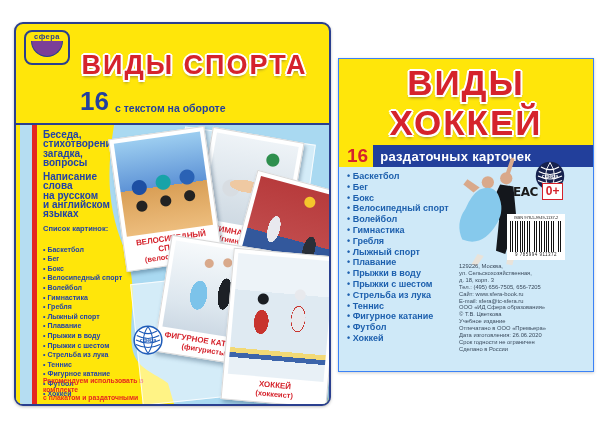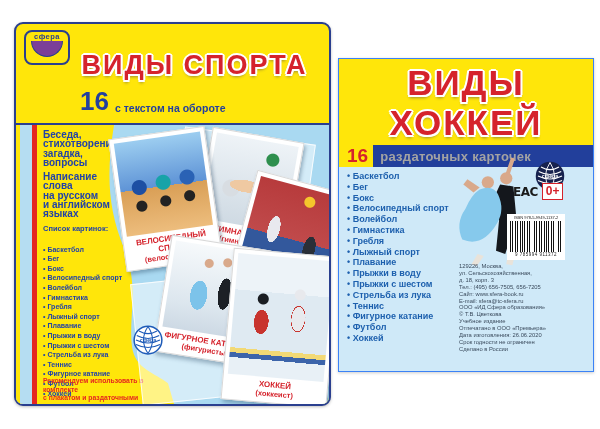--- a/index.html
+++ b/index.html
@@ -99,21 +99,21 @@
   .card-right { position:absolute; left:338px; top:58px; width:256px; height:314px;
     background:#cfe9f8; box-shadow:0 1px 3px rgba(0,0,0,.2); border:1px solid #3b82f6; overflow:hidden; }
   .rc-head { position:absolute; left:0; top:0; right:0; height:86px; background:#ffe60a; text-align:center; }
   .rc-title { font-size:35px; font-weight:bold; letter-spacing:2px; color:#d5232c; line-height:40px; padding-top:4px;
     text-shadow:-2px 0 0 #fff, 2px 0 0 #fff, 0 -2px 0 #fff, 0 2px 0 #fff,
       -1.5px -1.5px 0 #fff, 1.5px -1.5px 0 #fff, -1.5px 1.5px 0 #fff, 1.5px 1.5px 0 #fff,
       0 3px 3px rgba(40,40,90,.45); }
   .rc-banner { position:absolute; left:0; top:86px; right:0; height:22px; background:#223f9b; display:flex; align-items:center; }
   .rc-banner-count { background:#ffe60a; color:#d5232c; font-size:19px; font-weight:bold;
     height:100%; padding:0 5px 0 8px; display:flex; align-items:center; }
-  .rc-banner-text { color:#a3a3a3; font-size:13px; font-weight:bold; padding-left:7px; letter-spacing:.3px; }
+  .rc-banner-text { color:#ffffff; font-size:13px; font-weight:bold; padding-left:7px; letter-spacing:.3px; }
 
   .rc-list { position:absolute; left:8px; top:112px; width:102px; }
   .rc-item { font-size:9px; font-weight:bold; color:#1d60ae; line-height:10.8px; padding-left:7px; text-indent:-7px; }
   .rc-item::before { content:"\2022\00a0"; color:#1d60ae; }
 
   .rc-dancers { position:absolute; left:110px; top:96px; width:92px; height:114px; }
   .rc-sphere { position:absolute; left:196px; top:102px; width:30px; height:30px; }
 
   .rc-marks { position:absolute; left:174px; top:124px; display:flex; align-items:center; gap:4px; }
   .eac { font-size:12px; font-weight:bold; color:#1a1a1a; letter-spacing:-.5px; font-family:"DejaVu Sans", sans-serif; }

